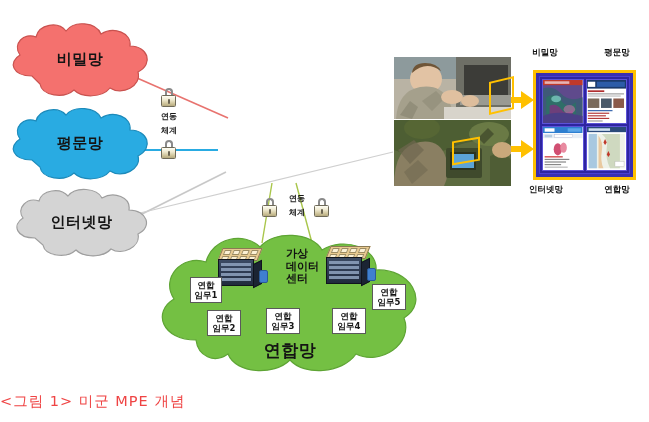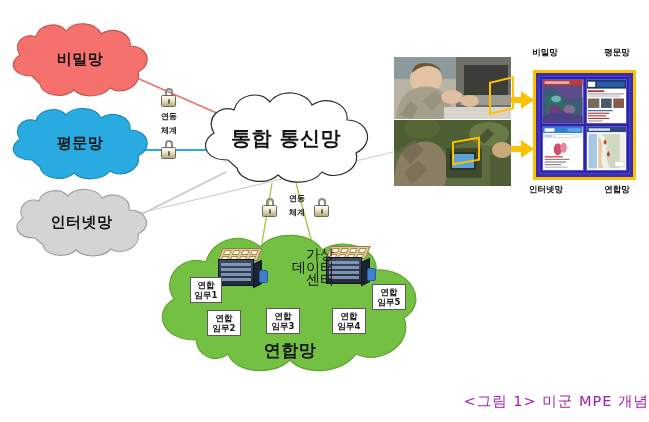--- a/index.html
+++ b/index.html
@@ -96,22 +96,22 @@
 
   
   .task{
     position:absolute;background:#ffffff;border:1px solid #5a5a5a;
     font-size:8.5px;line-height:10px;font-weight:bold;color:#151515;
     text-align:center;padding:2px 3px;white-space:pre-line;
     box-sizing:border-box;
   }
 
   .vdc-label{
-    position:absolute;font-size:14px;line-height:12.5px;font-weight:normal;
-    color:#111;text-align:right;white-space:pre-line;
+    position:absolute;font-size:11px;line-height:12.5px;font-weight:bold;
+    color:#111;text-align:left;white-space:pre-line;
   }
 
   
   #photo-top,#photo-bot{position:absolute;overflow:hidden;}
   #photo-top{left:394px;top:57px;width:117px;height:62px;}
   #photo-bot{left:394px;top:120px;width:117px;height:66px;}
   .ph{position:absolute;left:0;top:0;width:100%;height:100%;}
 
   .yellowbox{position:absolute;border:2.5px solid #FFC000;box-sizing:border-box;}
 
@@ -128,22 +128,22 @@
   }
   .pane{position:relative;overflow:hidden;background:#fff;border:1px solid #5c52d8;}
 
   .netlabel{
     position:absolute;font-size:8.5px;font-weight:bold;color:#111;
     text-align:center;white-space:nowrap;
   }
 
   
   #caption{
-    position:absolute;left:0;top:392px;width:649px;text-align:right;
-    font-size:14.5px;color:#a21caf;letter-spacing:1px;
+    position:absolute;left:0;top:392px;width:649px;text-align:left;
+    font-size:14.5px;color:#ef4444;letter-spacing:1px;
   }
 </style>
 </head>
 <body>
 
 <div id="stage">
 
   <svg id="links" viewBox="0 0 649 422">
 
     <line x1="137" y1="78" x2="228" y2="118" stroke="#E8736F" stroke-width="1.6"></line>
@@ -192,28 +192,20 @@
 
   <div class="cloud" id="cloud-internet">
     <svg viewBox="0 0 143 72" width="143" height="72">
       <path d="M25 52 C6 52 2 39 13 32 C6 22 17 11 29 15 C32 4 50 1 58 10
                C66 0 87 2 92 12 C104 5 121 11 119 24 C137 24 143 41 128 48
                C131 61 112 70 101 63 C93 72 74 72 66 64 C56 73 35 70 33 59 Z" fill="#D4D4D4" stroke="#9E9E9E" stroke-width="1.2"></path>
     </svg>
     <div class="cloud-label">인터넷망</div>
   </div>
 
-  <div class="cloud" id="cloud-core">
-    <svg viewBox="0 0 180 100" width="180" height="100">
-      <path d="M32 72 C8 72 3 54 18 45 C9 31 23 16 38 22 C42 6 64 2 74 14
-               C84 0 110 3 116 17 C132 7 153 16 151 32 C172 32 180 55 160 65
-               C165 81 141 94 126 84 C116 97 92 97 82 87 C70 98 44 94 41 80 Z" fill="#FFFFFF" stroke="#2b2b2b" stroke-width="1.2"></path>
-    </svg>
-    <div class="cloud-label">통합 통신망</div>
-  </div>
 
   <div class="cloud" id="cloud-fed">
     <svg viewBox="0 0 284 148" width="284" height="148">
       <path d="M48 112 C14 112 4 84 26 71 C12 50 34 26 58 34 C64 10 96 3 112 19
                C126 2 164 4 174 22 C196 8 230 20 228 42 C262 40 282 74 256 90
                C266 116 232 138 208 126 C194 146 156 148 142 132
                C126 148 88 146 80 126 C66 136 50 128 48 112 Z" fill="#74C043" stroke="#5EA434" stroke-width="1.2"></path>
     </svg>
     <div class="cloud-label">연합망</div>
   </div>

